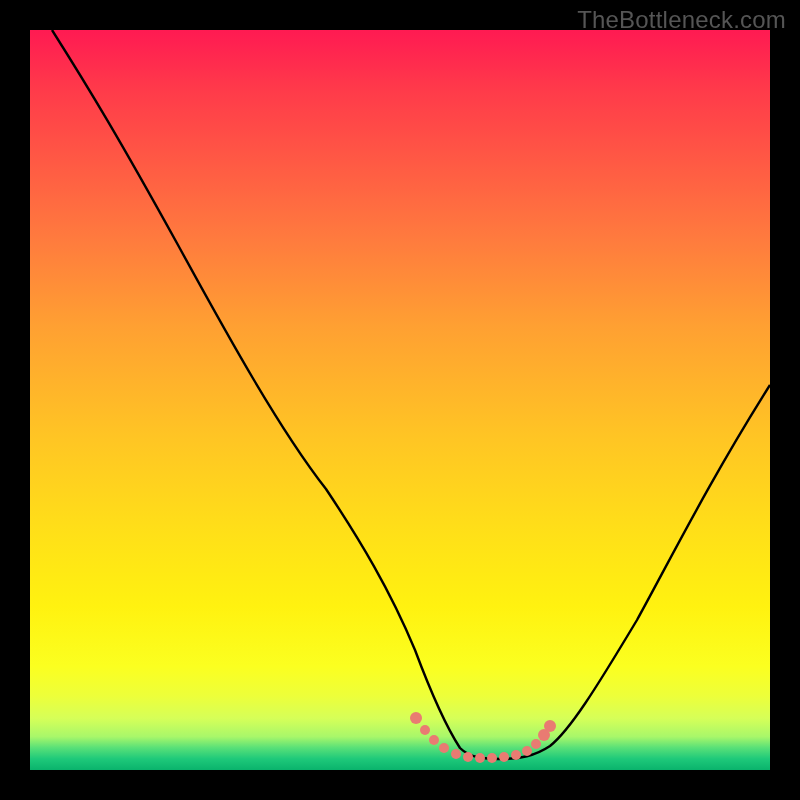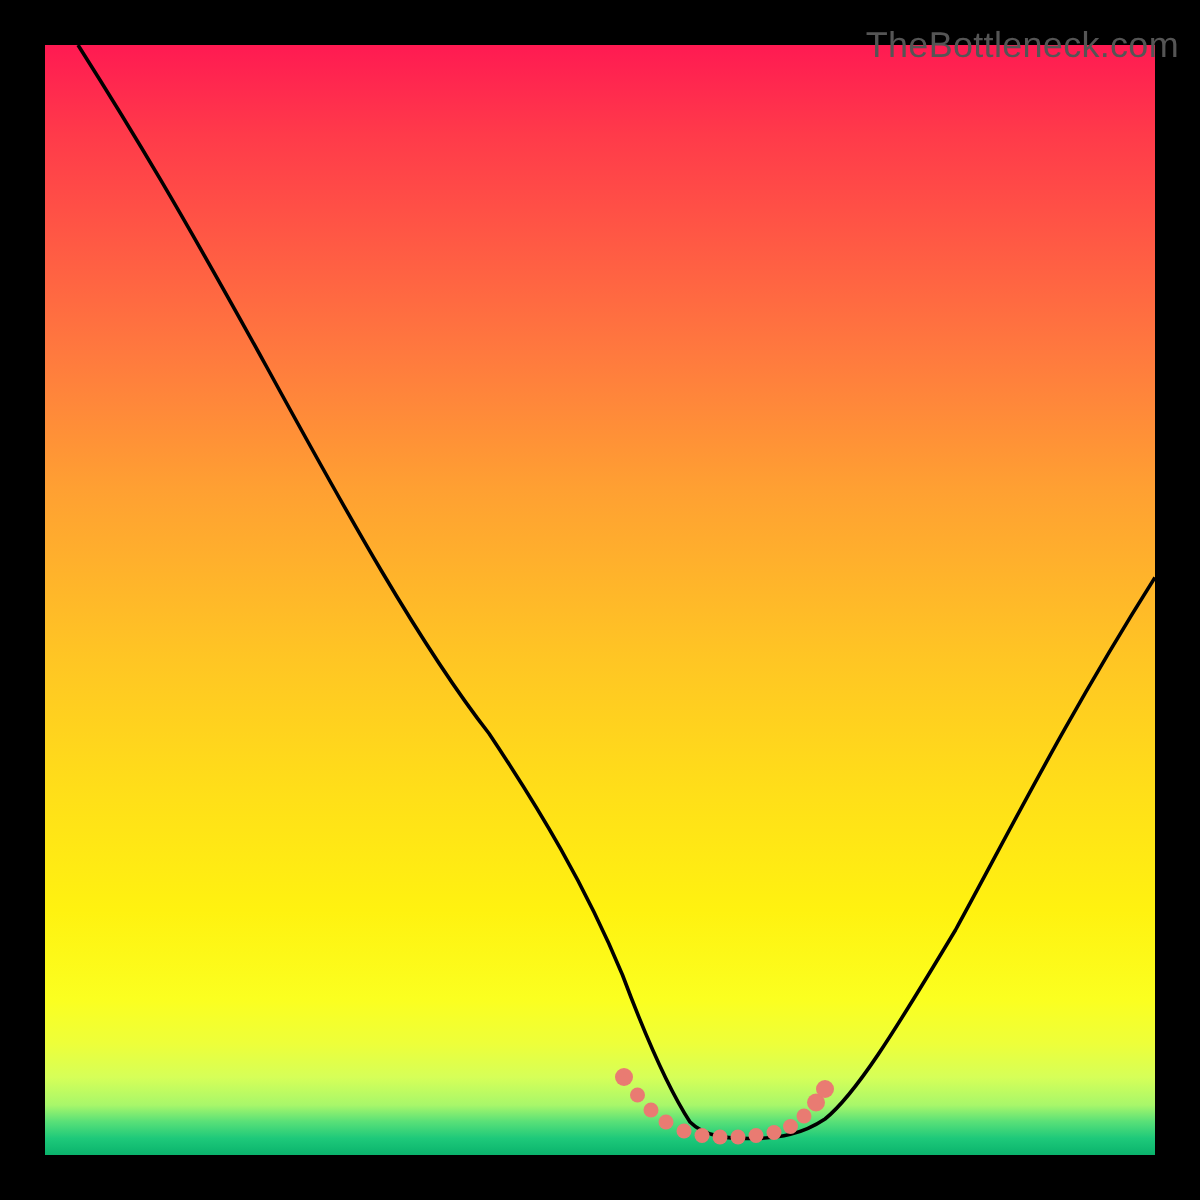--- a/index.html
+++ b/index.html
@@ -13,21 +13,20 @@
   }
   .watermark {
     position: absolute;
     top: 6px;
     right: 14px;
     color: #555;
     font-size: 24px;
     font-weight: 500;
     letter-spacing: 0.2px;
     z-index: 10;
-    margin-top: 11px;
   }
   .frame {
     position: absolute;
     left: 30px;
     top: 30px;
     width: 740px;
     height: 740px;
     background: #000;
     overflow: hidden;
   }

